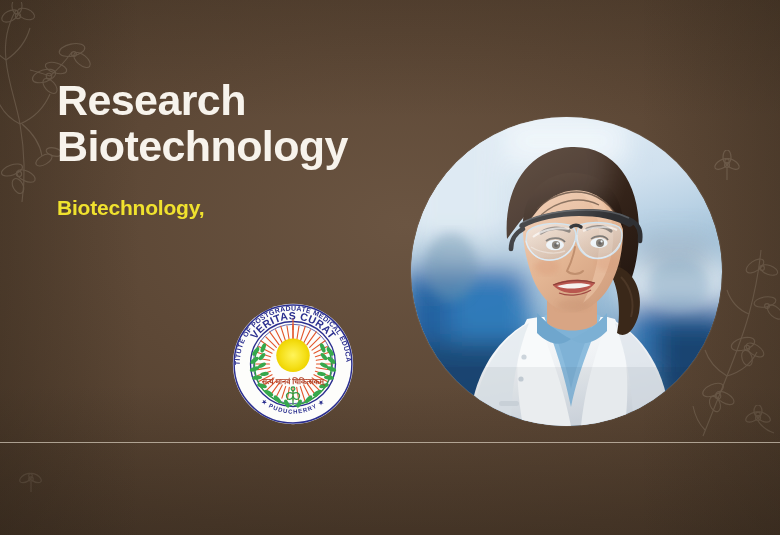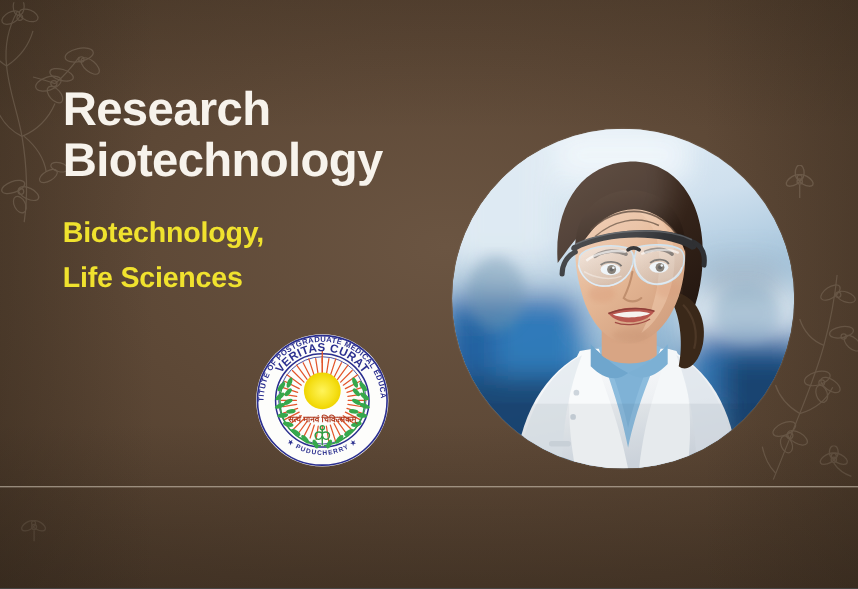--- a/index.html
+++ b/index.html
@@ -6,21 +6,21 @@
     margin: 0;
     padding: 0;
     background: #2b2b2b;
   }
   #poster {
     position: relative;
     width: 780px;
     height: 535px;
     overflow: hidden;
     font-family: "Liberation Sans", sans-serif;
-    background: #737373;
+    background: #c2410c;
   }
   
   .bg-base {
     position: absolute;
     inset: 0;
     background:
       radial-gradient(ellipse 680px 430px at 52% 42%, #6b5542 0%, #5d4836 45%, #53402f 75%, #4b3a2b 100%);
   }
   .bg-vignette {
     position: absolute;
@@ -66,21 +66,21 @@
     line-height: 1.06;
     letter-spacing: -0.6px;
     margin: 0;
     white-space: nowrap;
   }
   .subline {
     margin-top: 22px;
   }
   .sub-item {
     color: #f0e22e;
-    font-size: 26px;
+    font-size: 21px;
     font-weight: bold;
     line-height: 1.58;
     letter-spacing: -0.2px;
     white-space: nowrap;
   }
 
   
   .emblem {
     position: absolute;
     left: 231px;
@@ -192,21 +192,20 @@
       <circle cx="16" cy="13" r="2.4"></circle>
       <path d="M16 16 C20 22 26 26 32 28"></path>
     </svg>
   </div>
 
   <div class="textblock">
     <div class="headline">Research</div>
     <div class="headline">Biotechnology</div>
     <div class="subline">
       <div class="sub-item">Biotechnology,</div>
-      <div class="sub-item">Life Sciences</div>
     </div>
   </div>
 
   <div class="emblem">
     <svg viewBox="0 0 200 200">
       <defs>
         <path id="ringTop" d="M100,100 m-86,0 a86,86 0 1,1 172,0" fill="none"></path>
         <path id="ringTopInner" d="M100,100 m-72,0 a72,72 0 1,1 144,0" fill="none"></path>
         <path id="ringBottom" d="M100,100 m-80,0 a80,80 0 1,0 160,0" fill="none"></path>
         <radialGradient id="sunGrad" cx="50%" cy="50%" r="50%">

